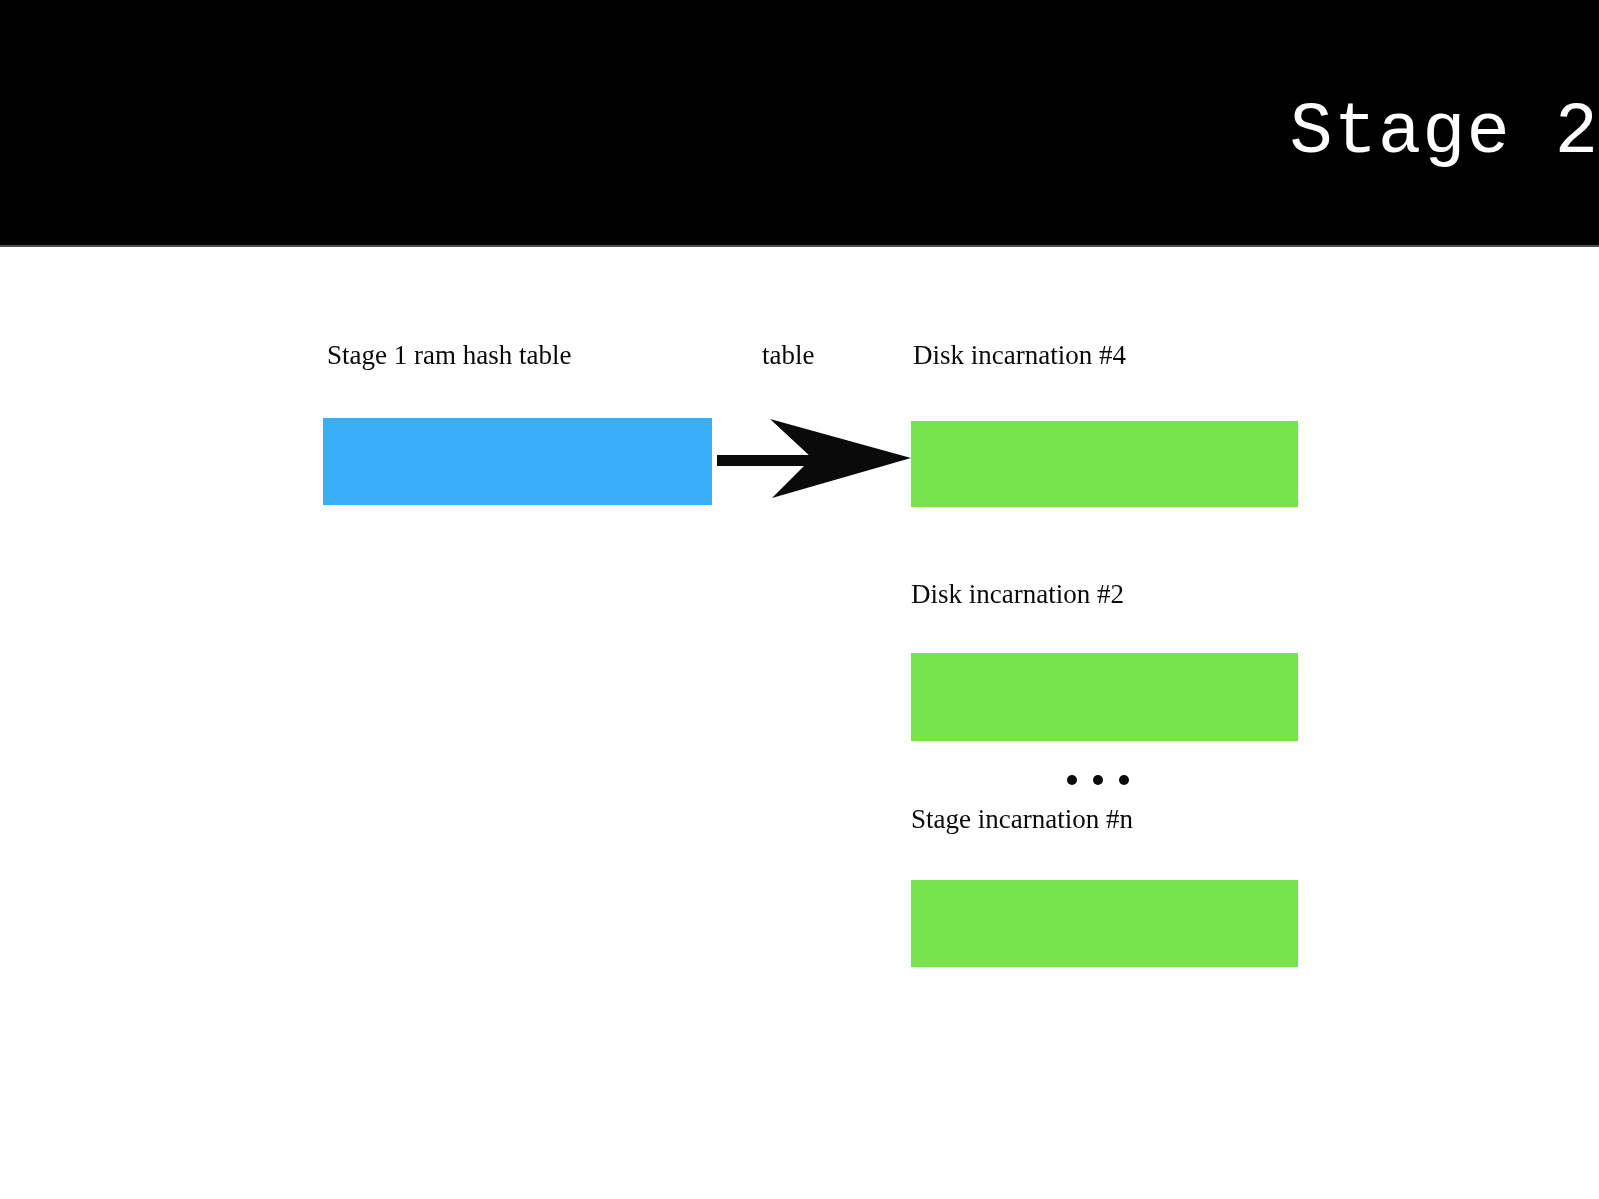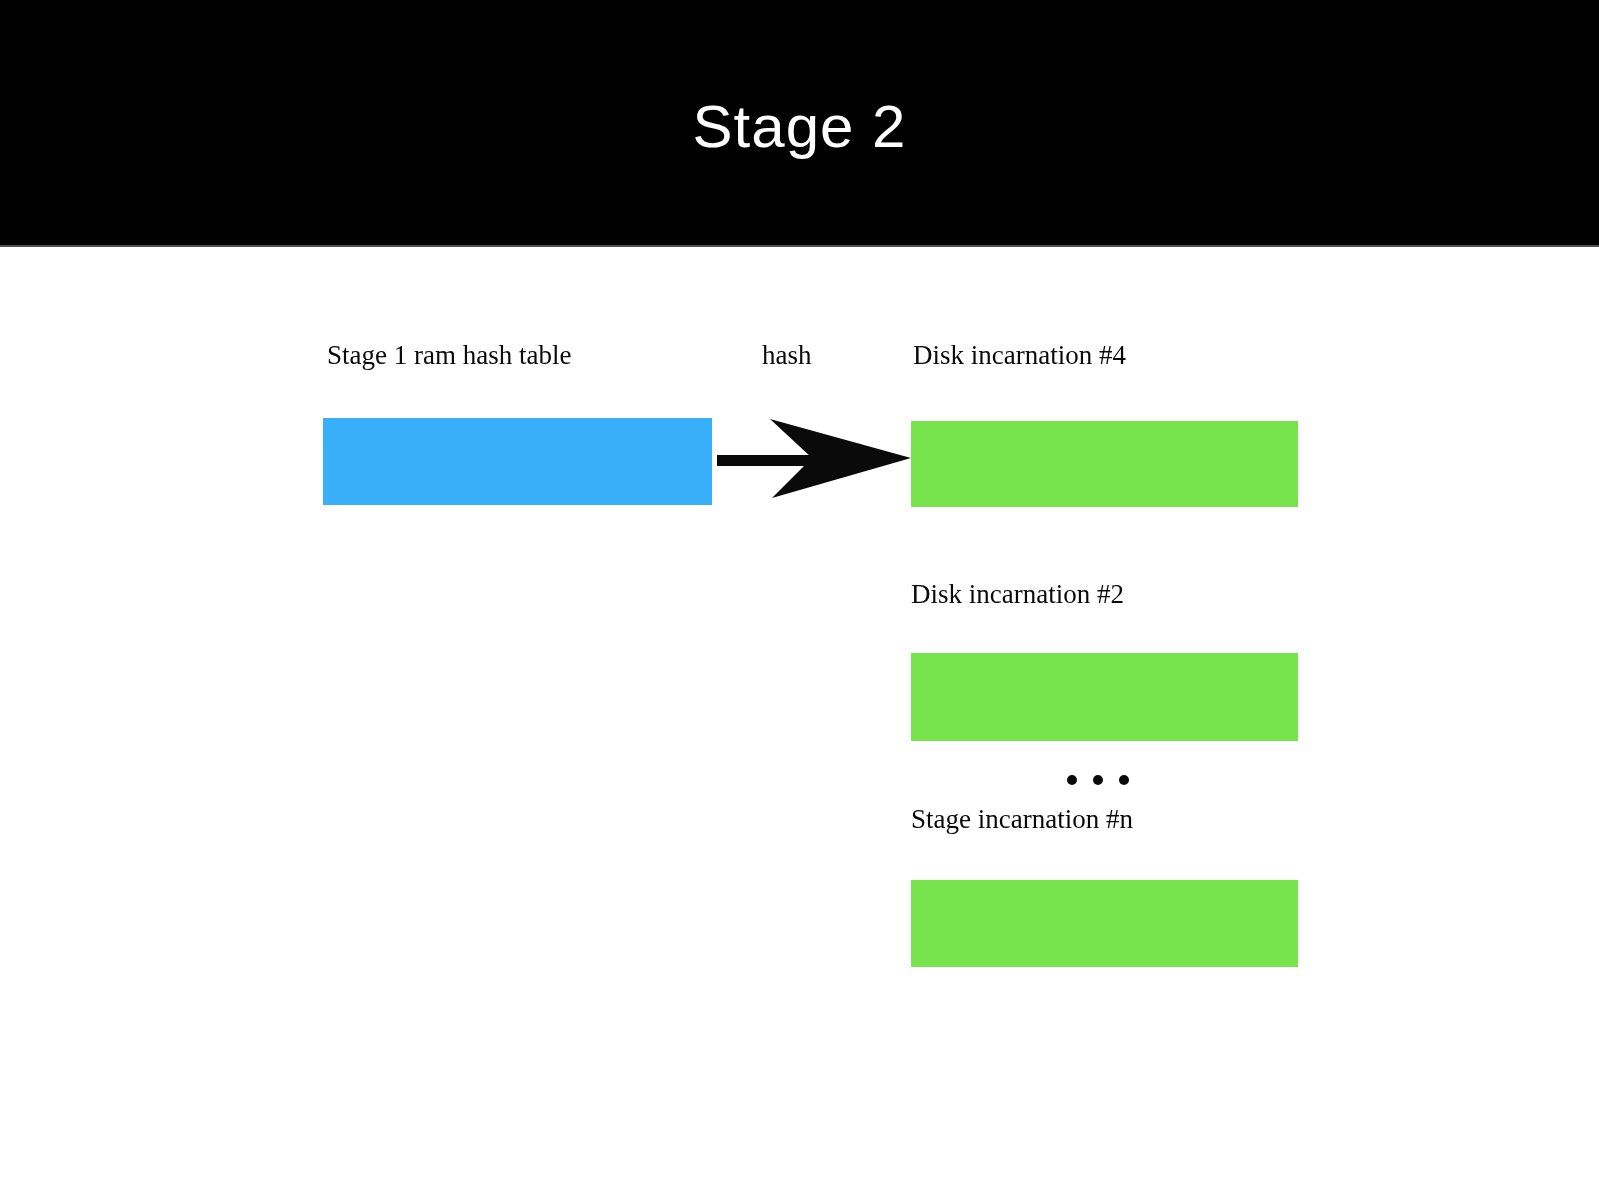--- a/index.html
+++ b/index.html
@@ -31,24 +31,24 @@
     width: 1599px;
     height: 247px;
     background: var(--header-bg);
     border-bottom: 2px solid #4f4f4f;
   }
   .slide-title {
     position: absolute;
     left: 0; right: 0;
     top: 97px;
     margin: 0;
-    text-align: center;
-    font-family: Liberation Sans, sans-serif;
+    text-align: right;
+    font-family: Liberation Mono, monospace;
     font-weight: normal;
-    font-size: 60px;
+    font-size: 72px;
     line-height: 1;
     color: var(--title-text);
     letter-spacing: 1px;
   }
   .label {
     position: absolute;
     font-size: 27px;
     line-height: 1;
     color: var(--label-text);
     white-space: nowrap;
@@ -95,21 +95,21 @@
 <div class="slide">
 
   <header class="title-band">
     <h1 class="slide-title">Stage 2</h1>
   </header>
 
   <main>
 
     <div class="label ram-label">Stage 1 ram hash table</div>
 
-    <div class="label dump-label">hash</div>
+    <div class="label dump-label">table</div>
 
     <div class="label disk-label-1">Disk incarnation #4</div>
 
     <div class="box ram-box"></div>
 
     <svg class="arrow-svg" viewBox="0 0 205 100" xmlns="http://www.w3.org/2000/svg" aria-hidden="true">
       <rect class="shape" x="7" y="45" width="98" height="11"></rect>
       <polygon class="shape" points="60,9 201,48 62,88 102,48"></polygon>
     </svg>
 

